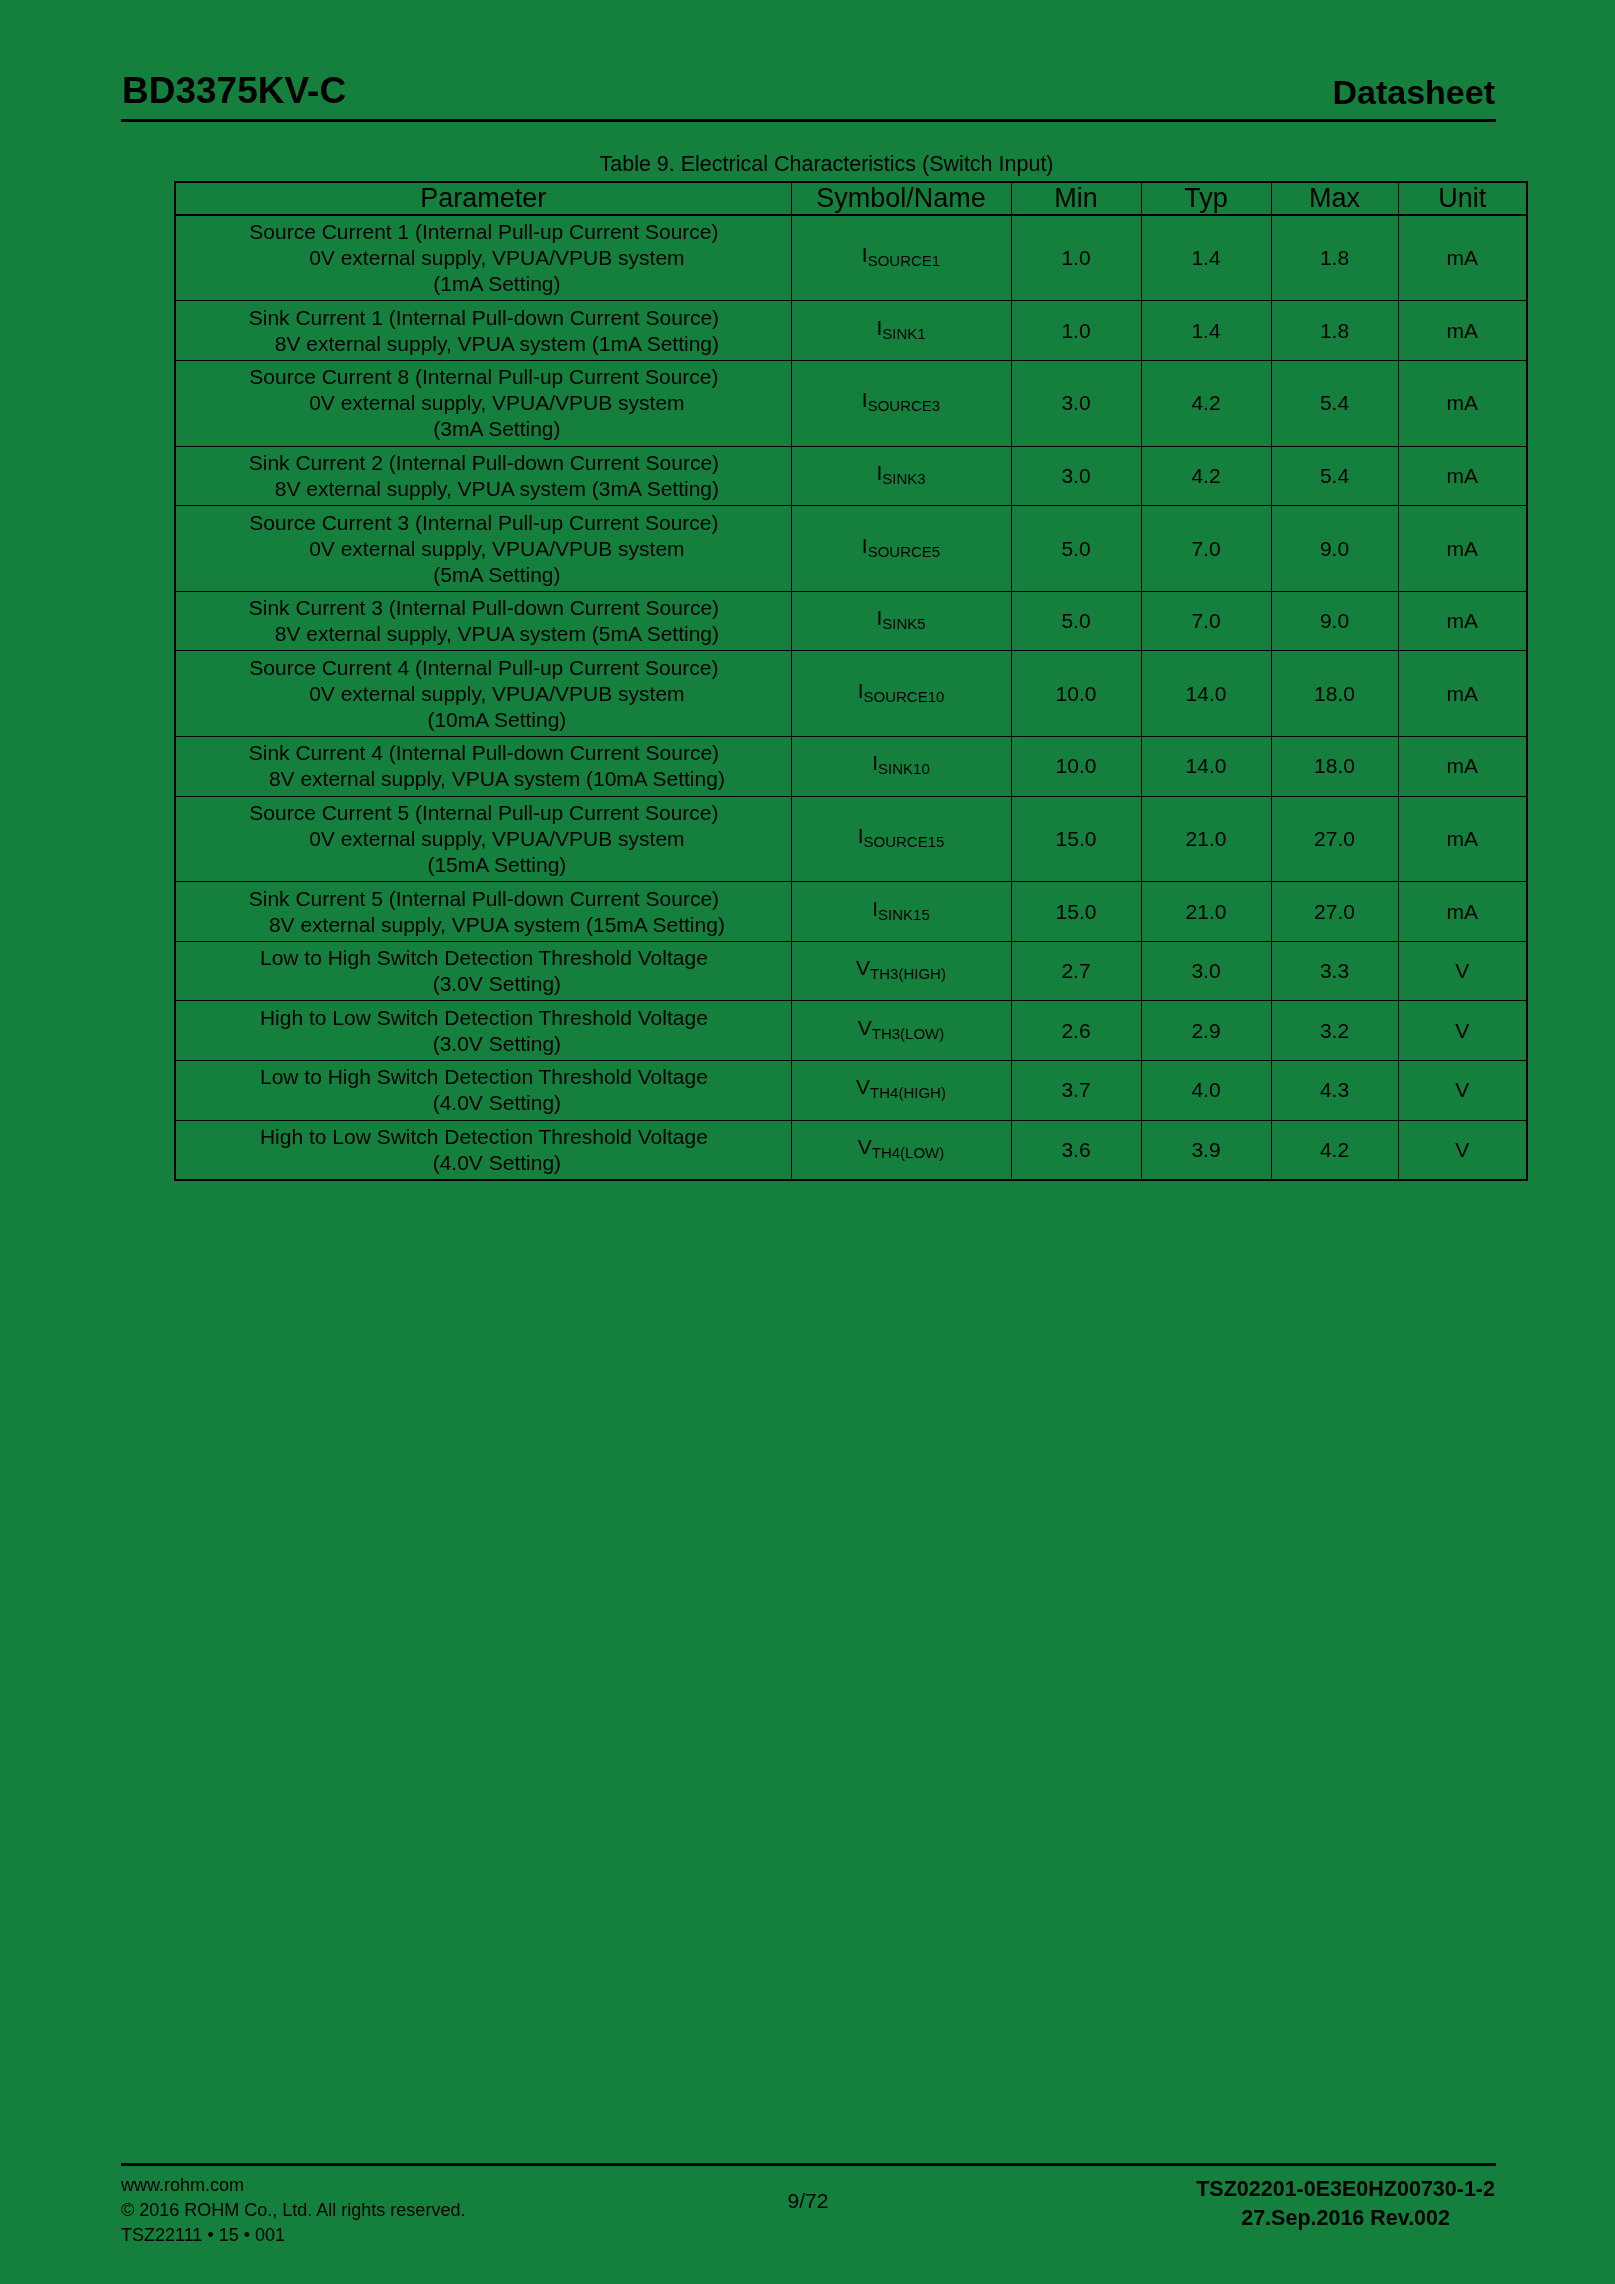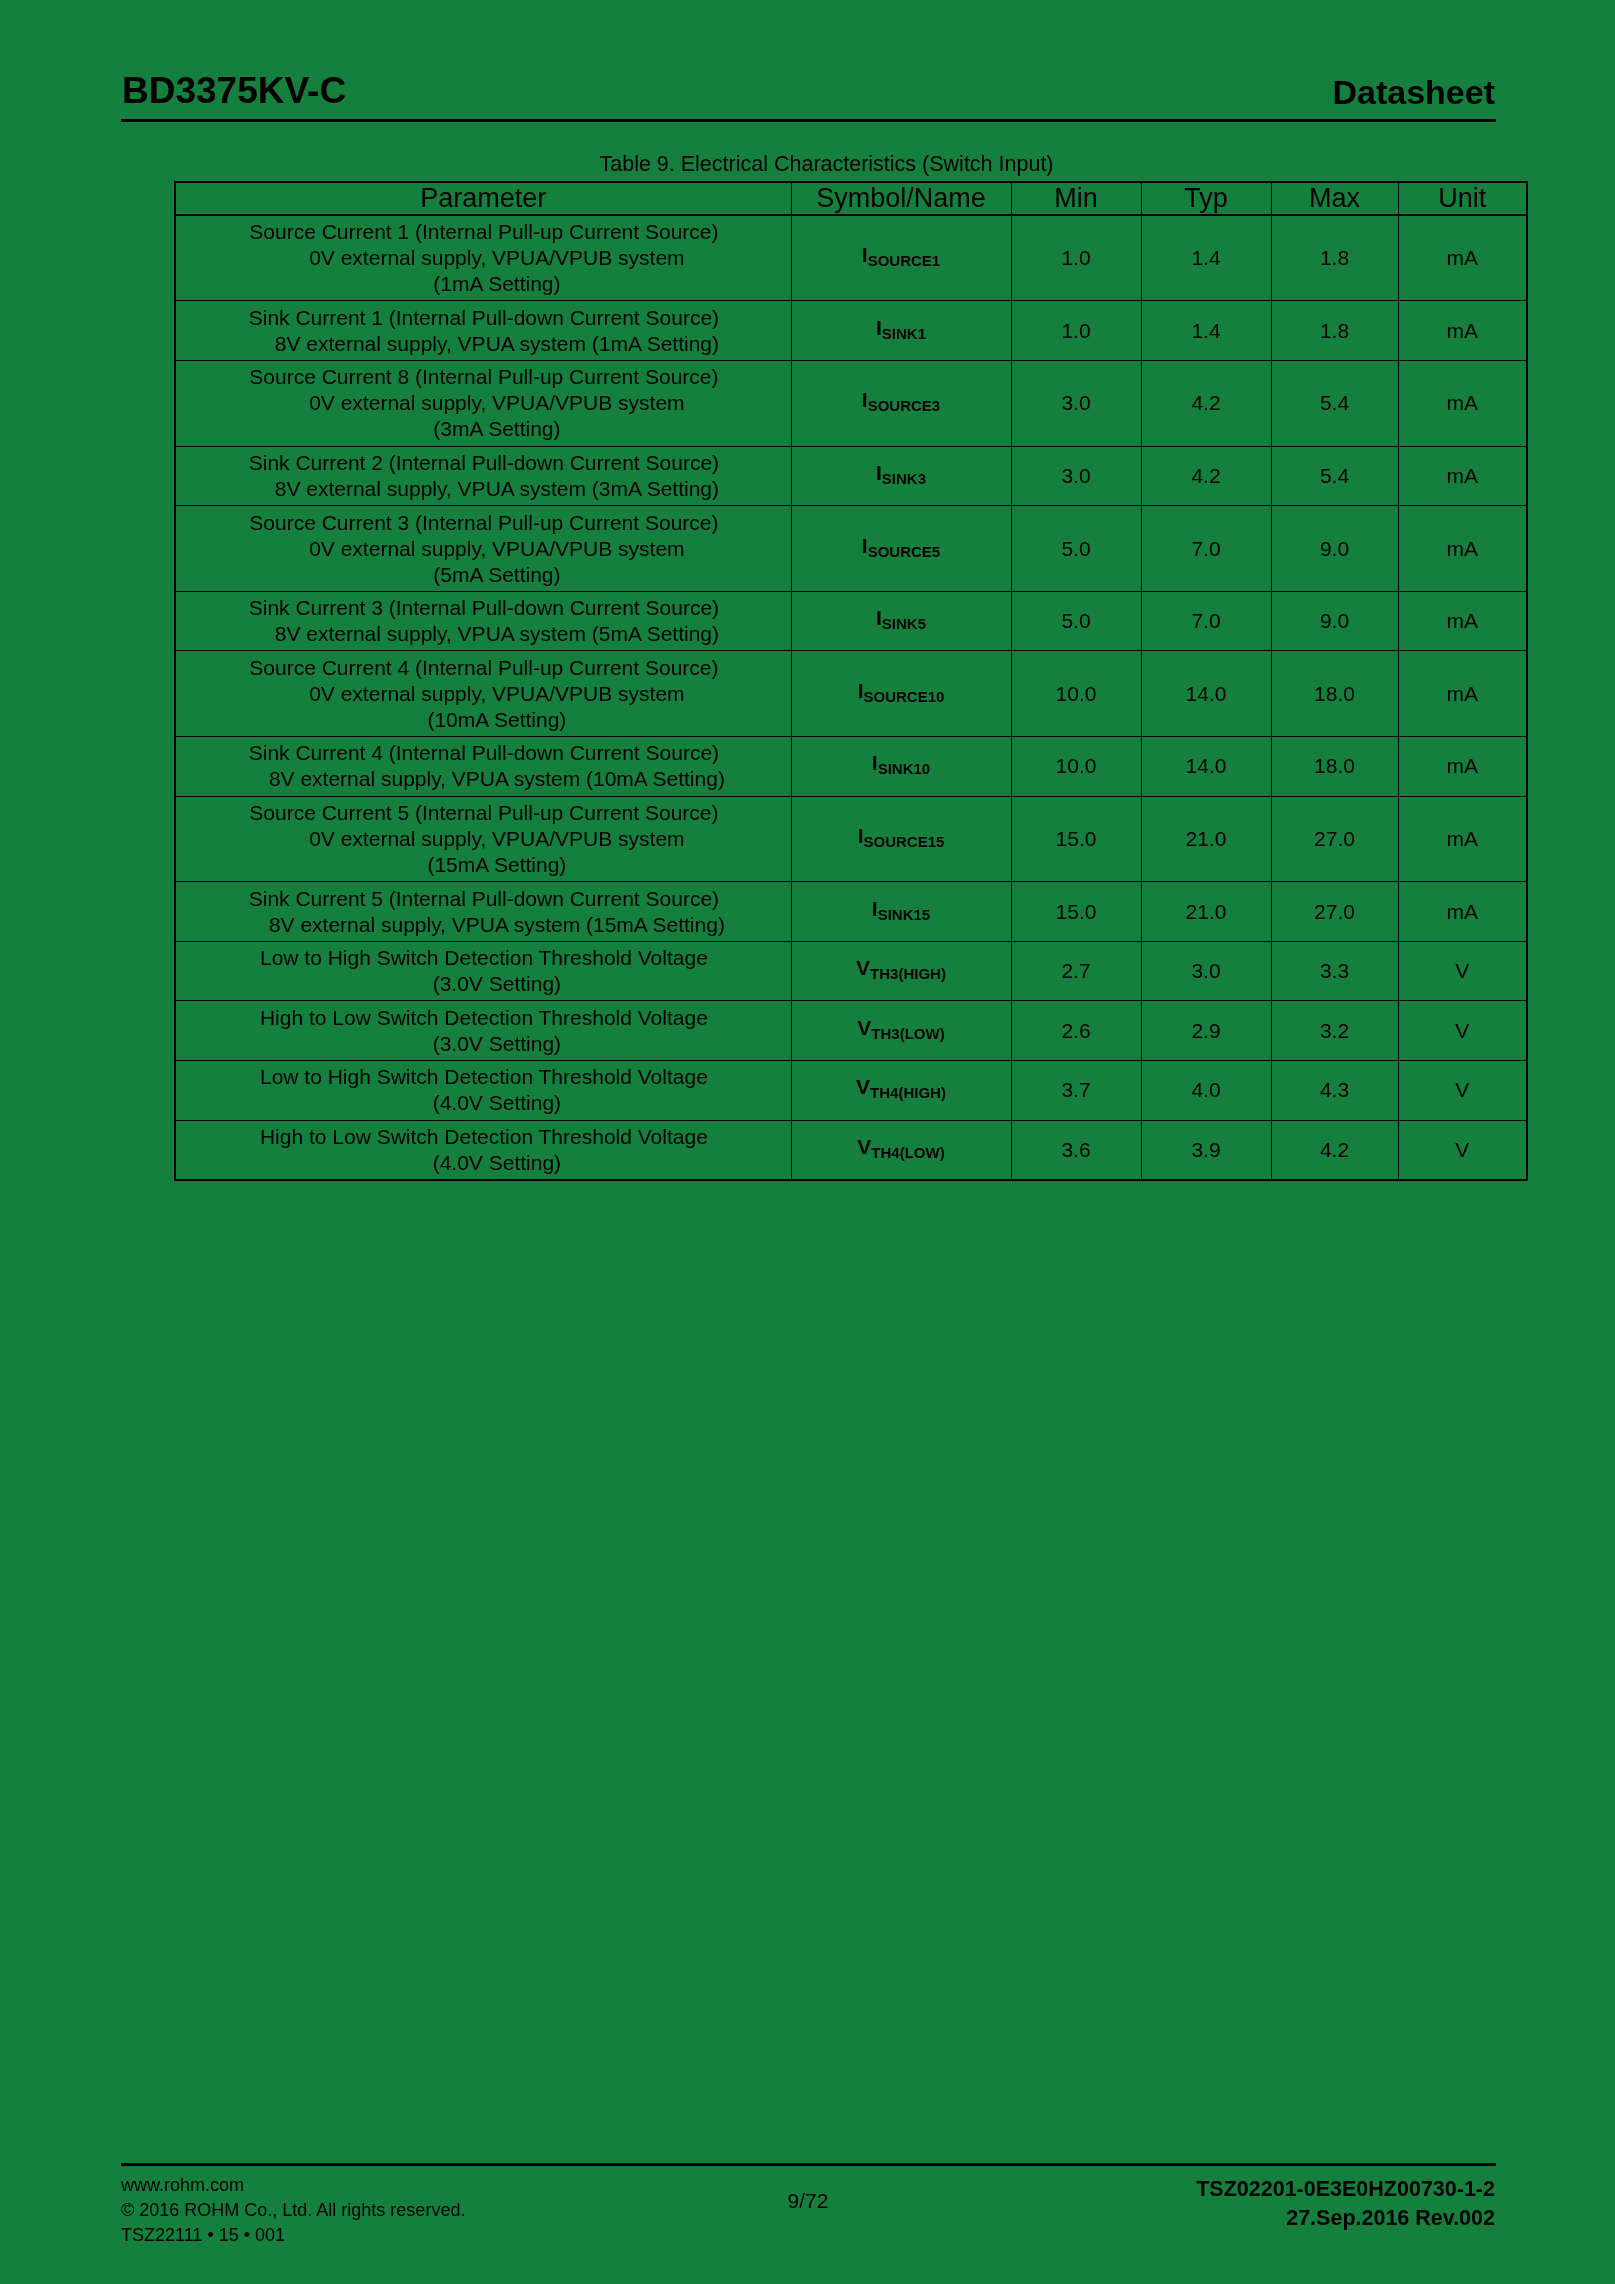--- a/index.html
+++ b/index.html
@@ -48,40 +48,40 @@
     height: 30px; font-weight: normal; font-size: 27px;
     text-align: center; vertical-align: middle;
     border-bottom: 2.6px solid #000000; padding: 0;
   }
   table.spec td {
     font-size: 21px; line-height: 26px; vertical-align: middle;
   }
   td.param { text-align: center; padding: 3.3px 6.5px 3.3px 7.8px; }
   .pl { line-height: 26px; }
   .pl.ind { padding-left: 26px; }
-  td.sym { text-align: center; padding: 3.3px 2.6px; white-space: nowrap; font-weight: bold; }
+  td.sym { text-align: center; padding: 3.3px 2.6px; white-space: nowrap; }
   .ss { font-size: 15px; vertical-align: -3.9px; }
   td.num { text-align: center; padding: 3.3px 2.6px; }
 
   
   .footer-rule {
     position: absolute; left: 121px; top: 2163px;
     width: 1375px; height: 3.3px; background: #000000;
   }
   .f-left {
     position: absolute; left: 121px; top: 2173px;
     font-size: 18px; line-height: 25px;
   }
   .f-center {
     position: absolute; left: 0; top: 2189px; width: 1616px;
     text-align: center; font-size: 21px;
   }
   .f-right {
     position: absolute; right: 121px; top: 2175px;
-    text-align: right; font-size: 21.5px; font-weight: bold; line-height: 29px;
+    text-align: center; font-size: 21.5px; font-weight: bold; line-height: 29px;
   }
 </style>
 </head>
 <body>
 
 <div class="page">
 
   <div class="product-no">BD3375KV-C</div>
   <div class="doc-type">Datasheet</div>
   <div class="header-rule"></div>

